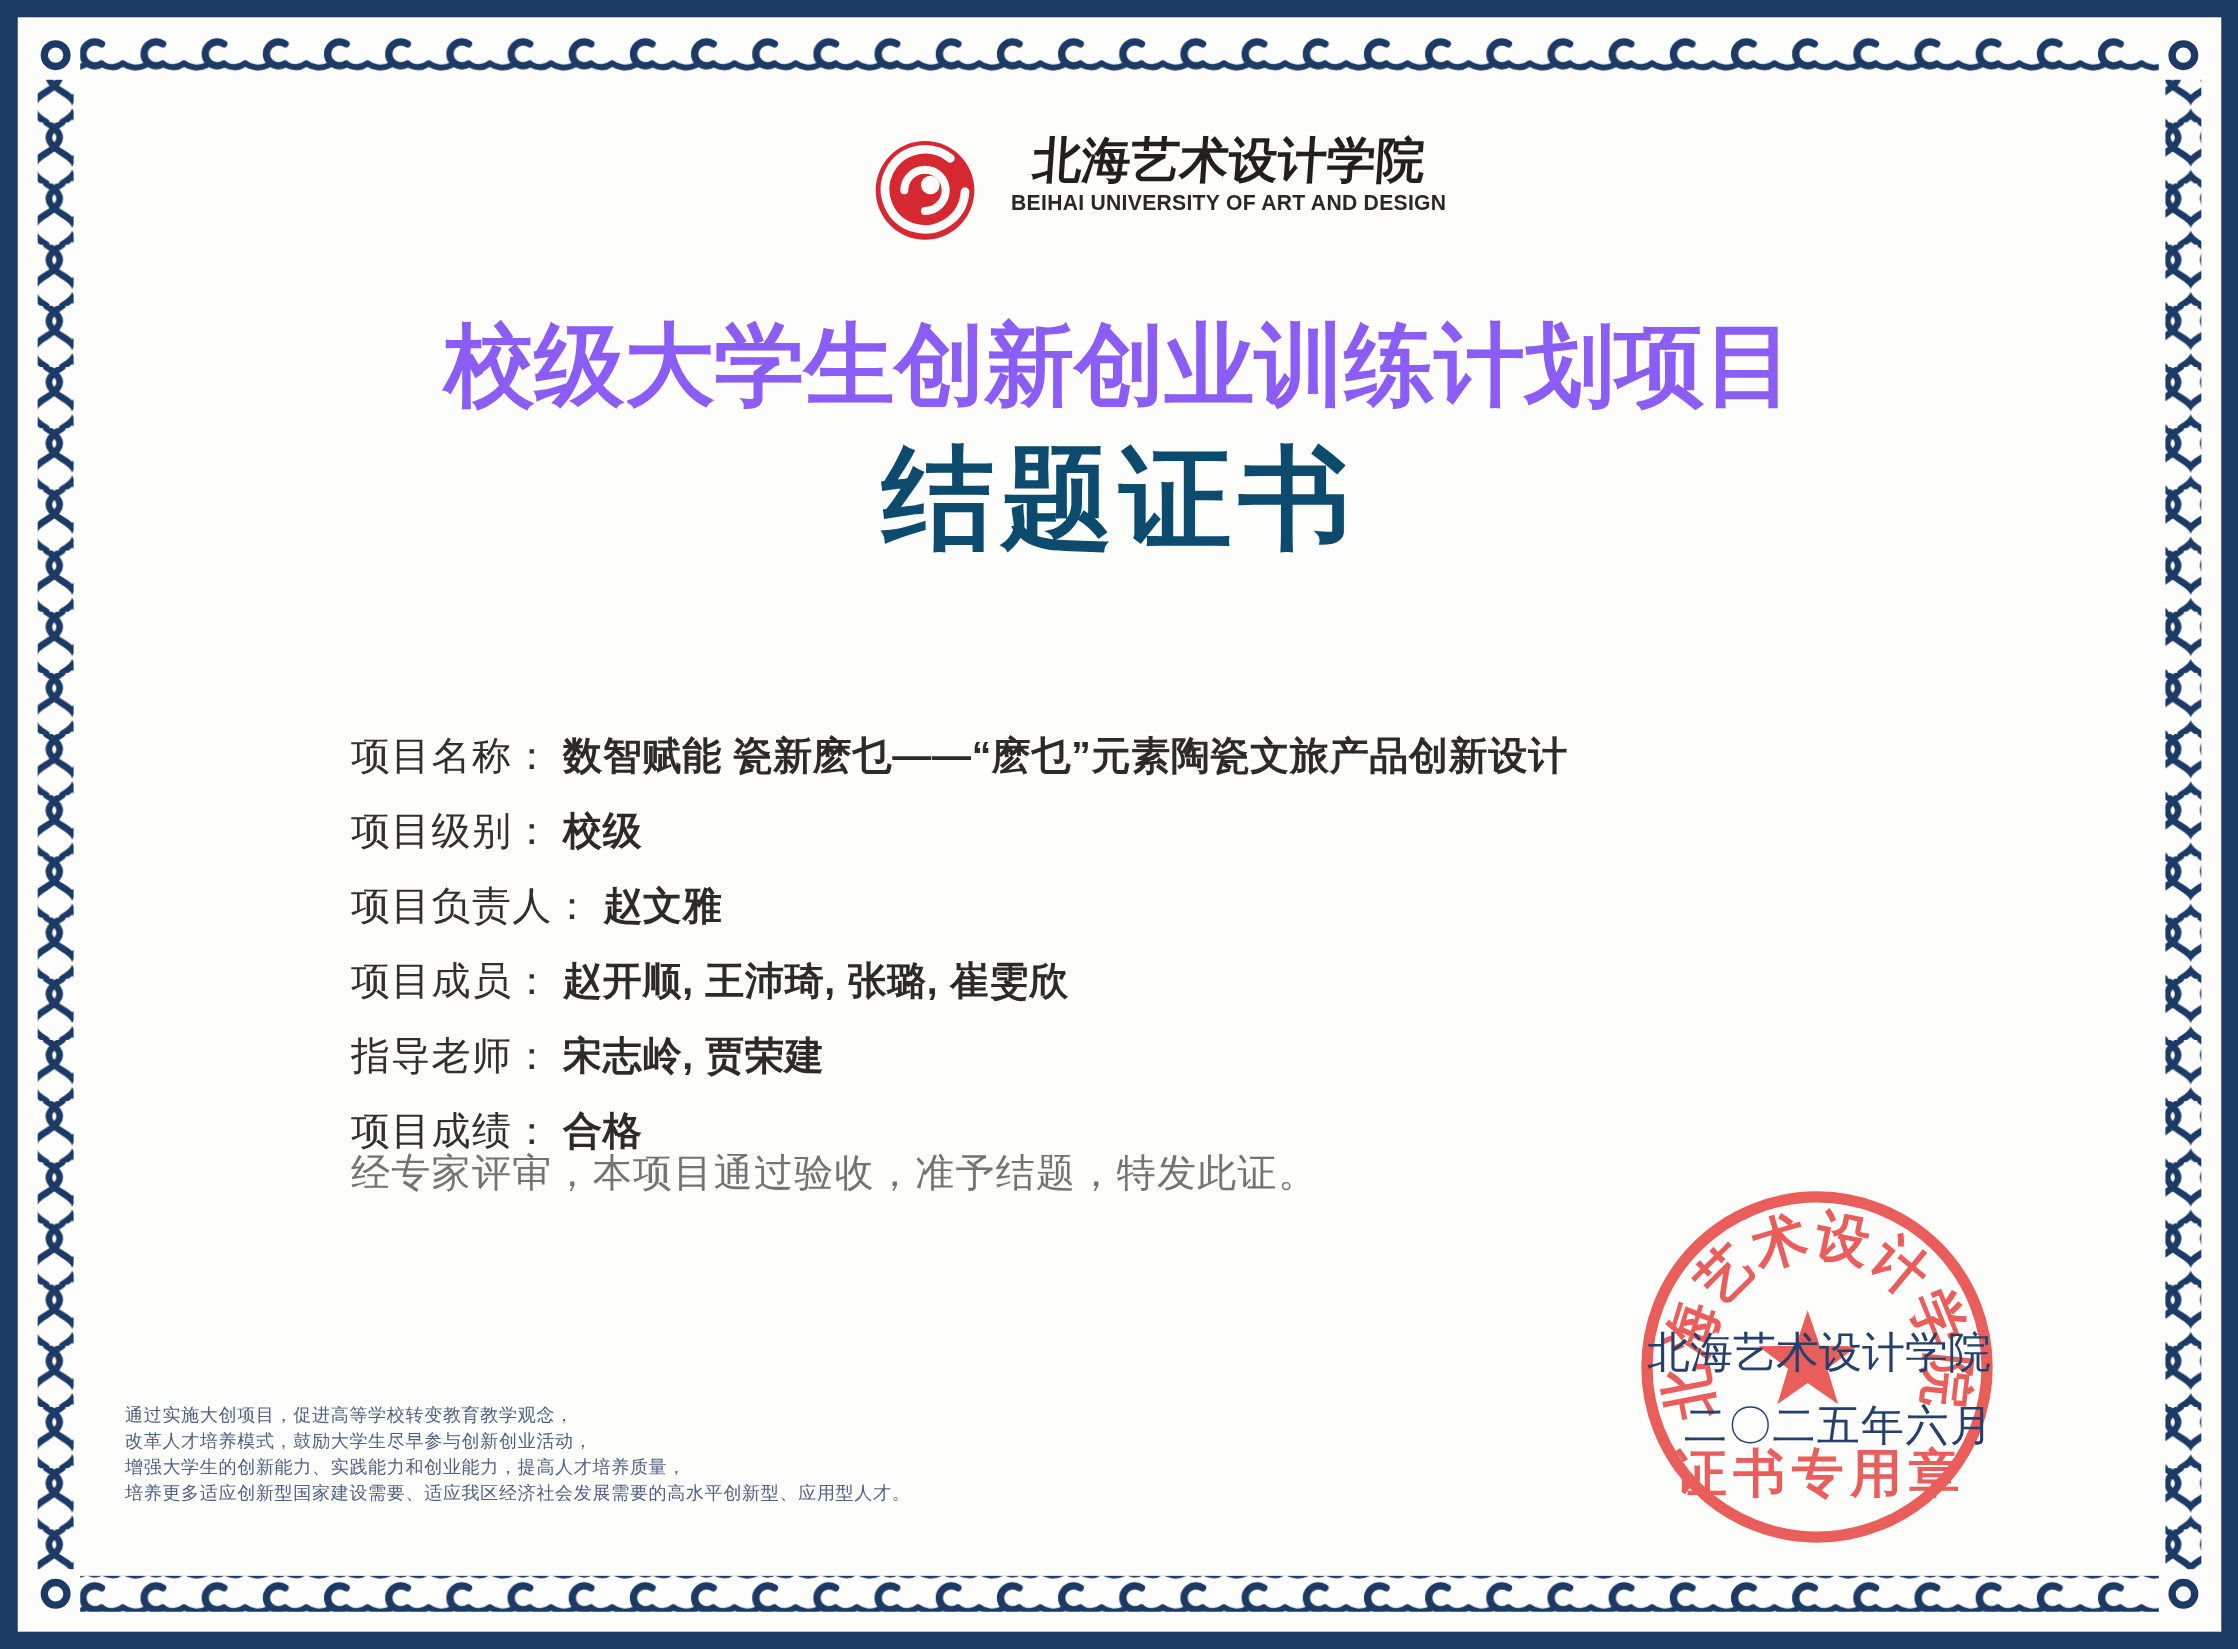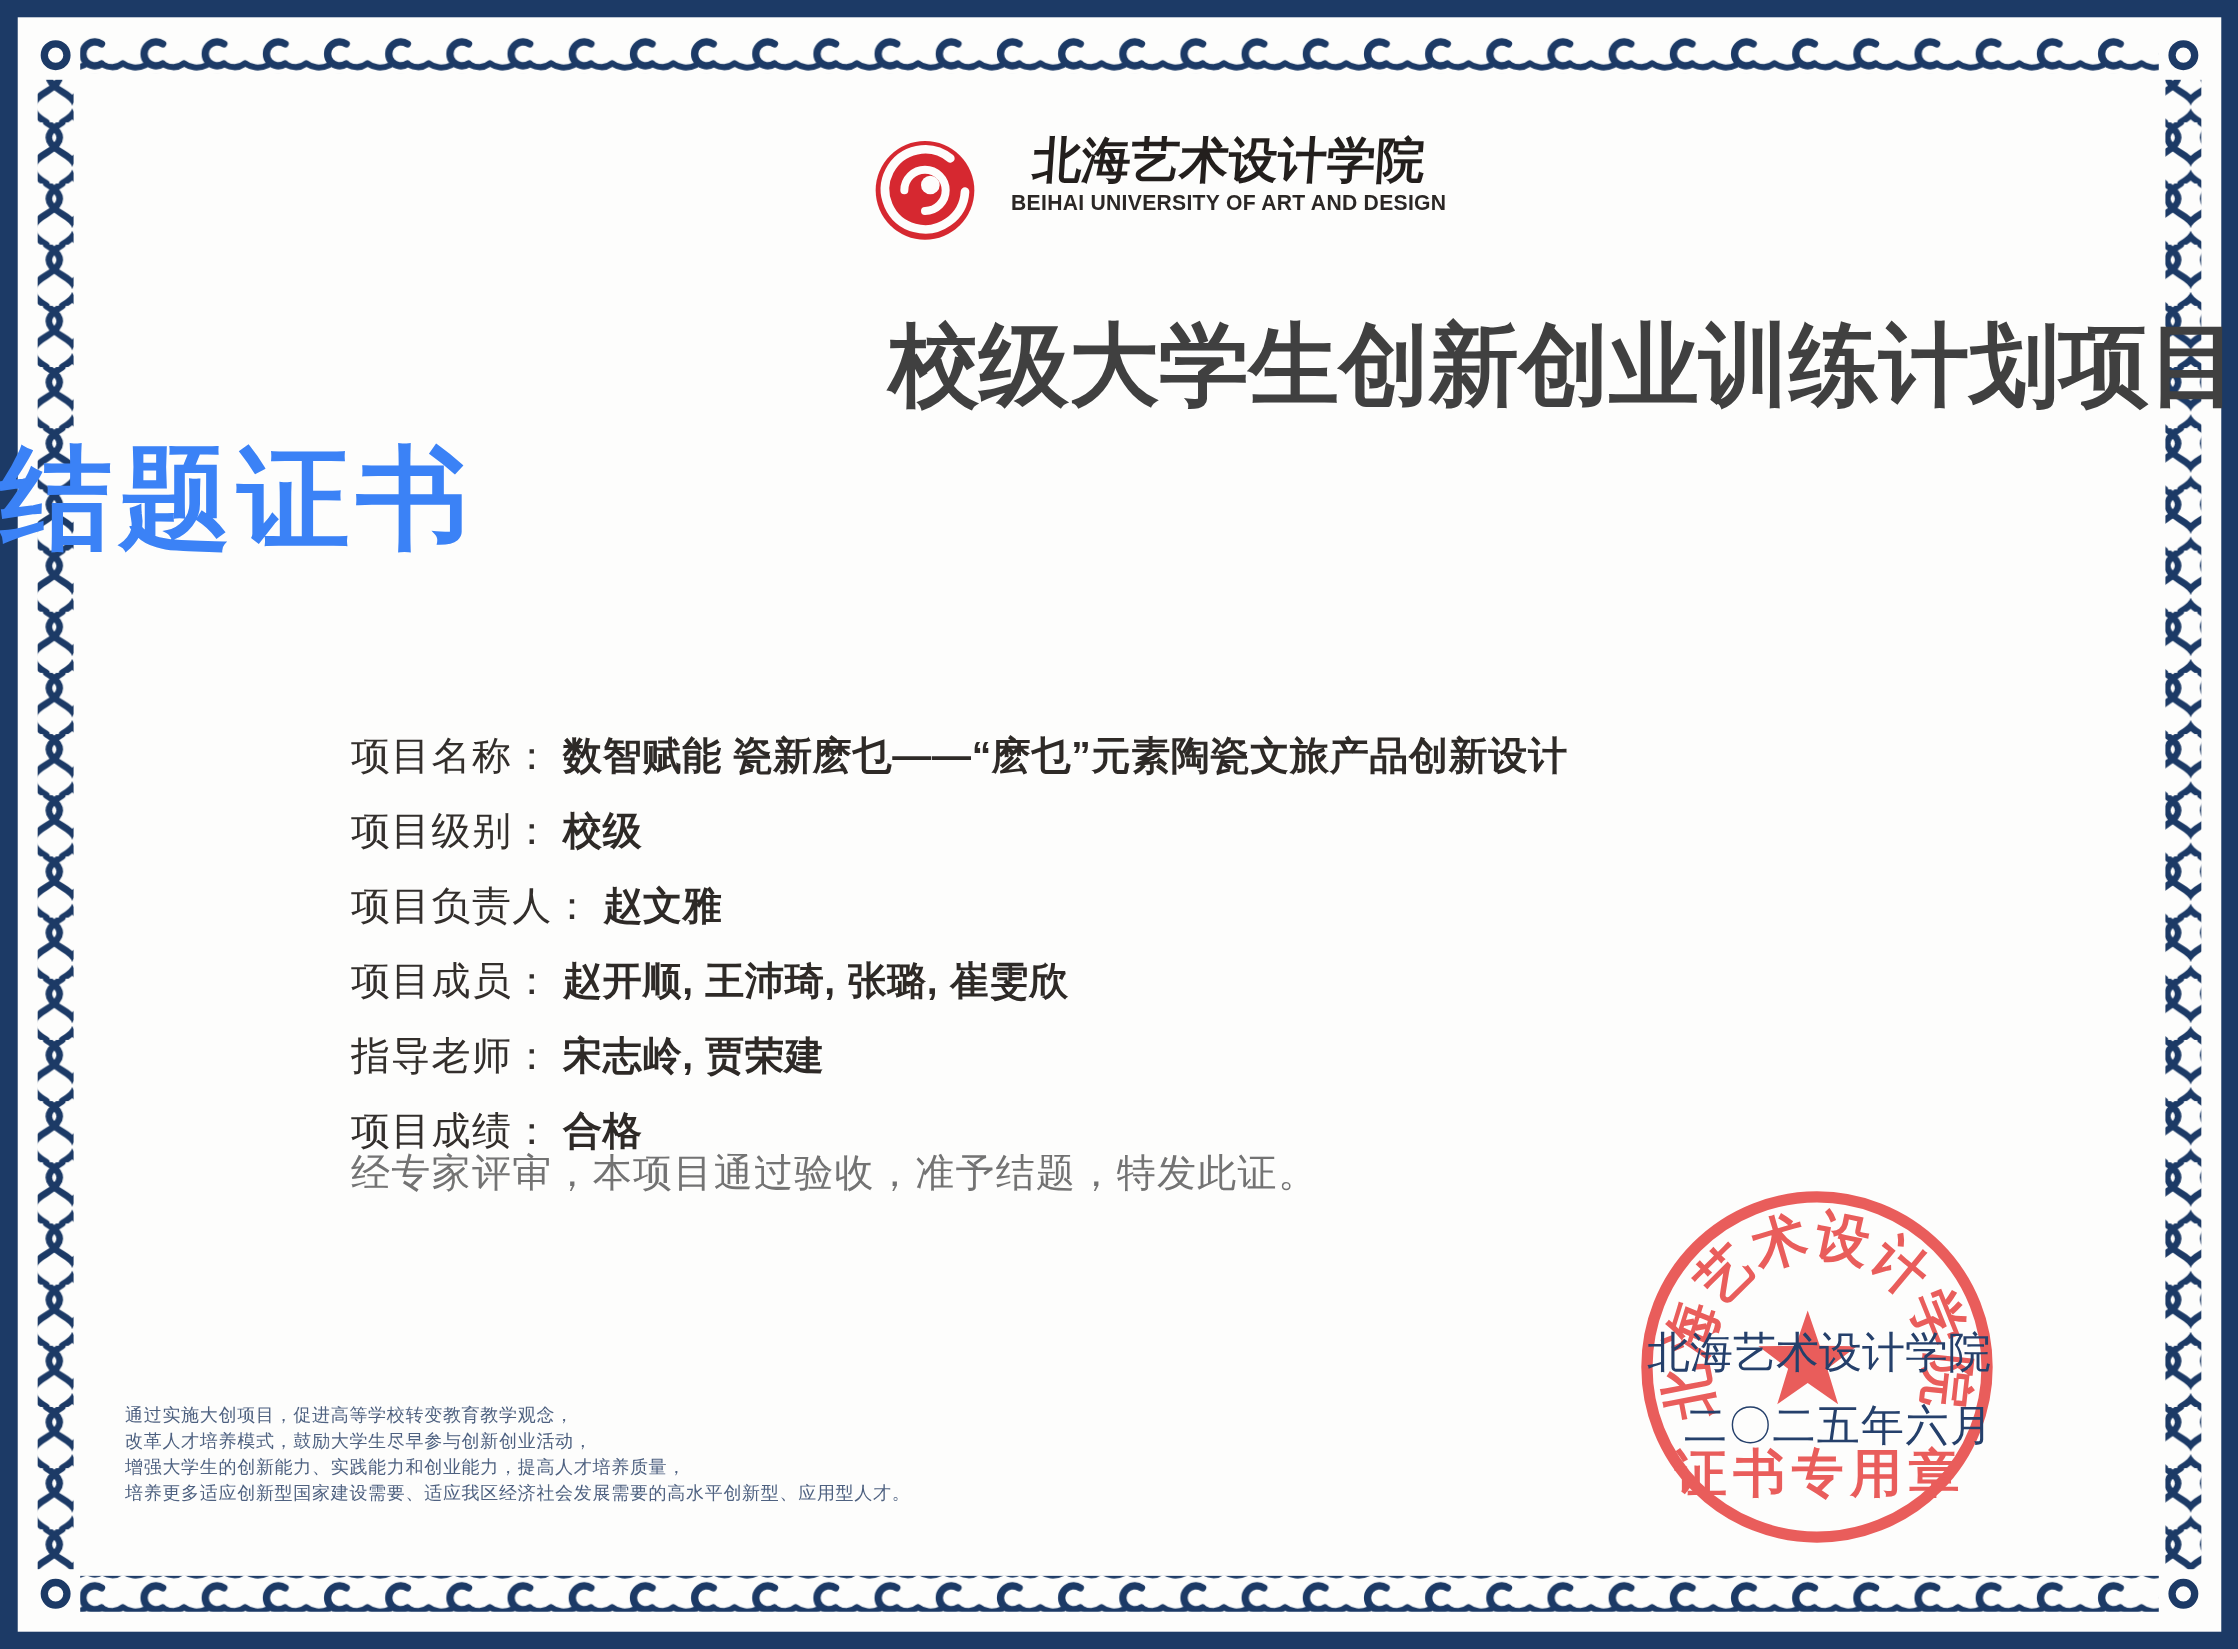--- a/index.html
+++ b/index.html
@@ -15,28 +15,28 @@
   .logo-cn{
     font-family:"Liberation Serif", serif;font-weight:700;font-size:49px;line-height:57px;
     color:#231f1d;letter-spacing:0px;transform:skewX(-4deg);white-space:nowrap;
   }
   .logo-en{
     font-family:"Liberation Sans", sans-serif;font-weight:700;font-size:22px;line-height:27px;
     color:#2b2725;letter-spacing:0.3px;transform:scaleX(0.96);white-space:nowrap;
   }
   
   .cert-title{
-    position:absolute;left:0;right:0;top:319px;z-index:2;text-align:right;
+    position:absolute;left:0;right:0;top:319px;z-index:2;text-align:center;
     font-family:"Liberation Serif", serif;font-weight:700;font-size:90px;line-height:93px;
-    color:#404040;letter-spacing:0px;white-space:nowrap;
+    color:#8b5cf6;letter-spacing:0px;white-space:nowrap;
   }
   .cert-subtitle{
-    position:absolute;left:0;right:0;top:439px;z-index:2;
+    position:absolute;left:0;right:0;top:439px;z-index:2;text-align:center;
     font-family:"Liberation Serif", serif;font-weight:700;font-size:112px;line-height:120px;
-    color:#3b82f6;letter-spacing:6.7px;white-space:nowrap;
+    color:#0c4a6e;letter-spacing:6.7px;white-space:nowrap;
   }
   
   .fields{position:absolute;left:351px;top:696px;z-index:2;width:1649px;}
   .field-row{display:flex;align-items:baseline;height:40px;margin-bottom:35px;white-space:nowrap;}
   .field-label{
     font-family:"Liberation Serif", serif;font-size:39px;color:#332f2c;letter-spacing:1.3px;
   }
   .field-value{
     font-family:"Liberation Sans", sans-serif;font-weight:700;font-size:39px;color:#2e2a27;
     margin-left:10.6px;letter-spacing:0.7px;margin-top:33px;

